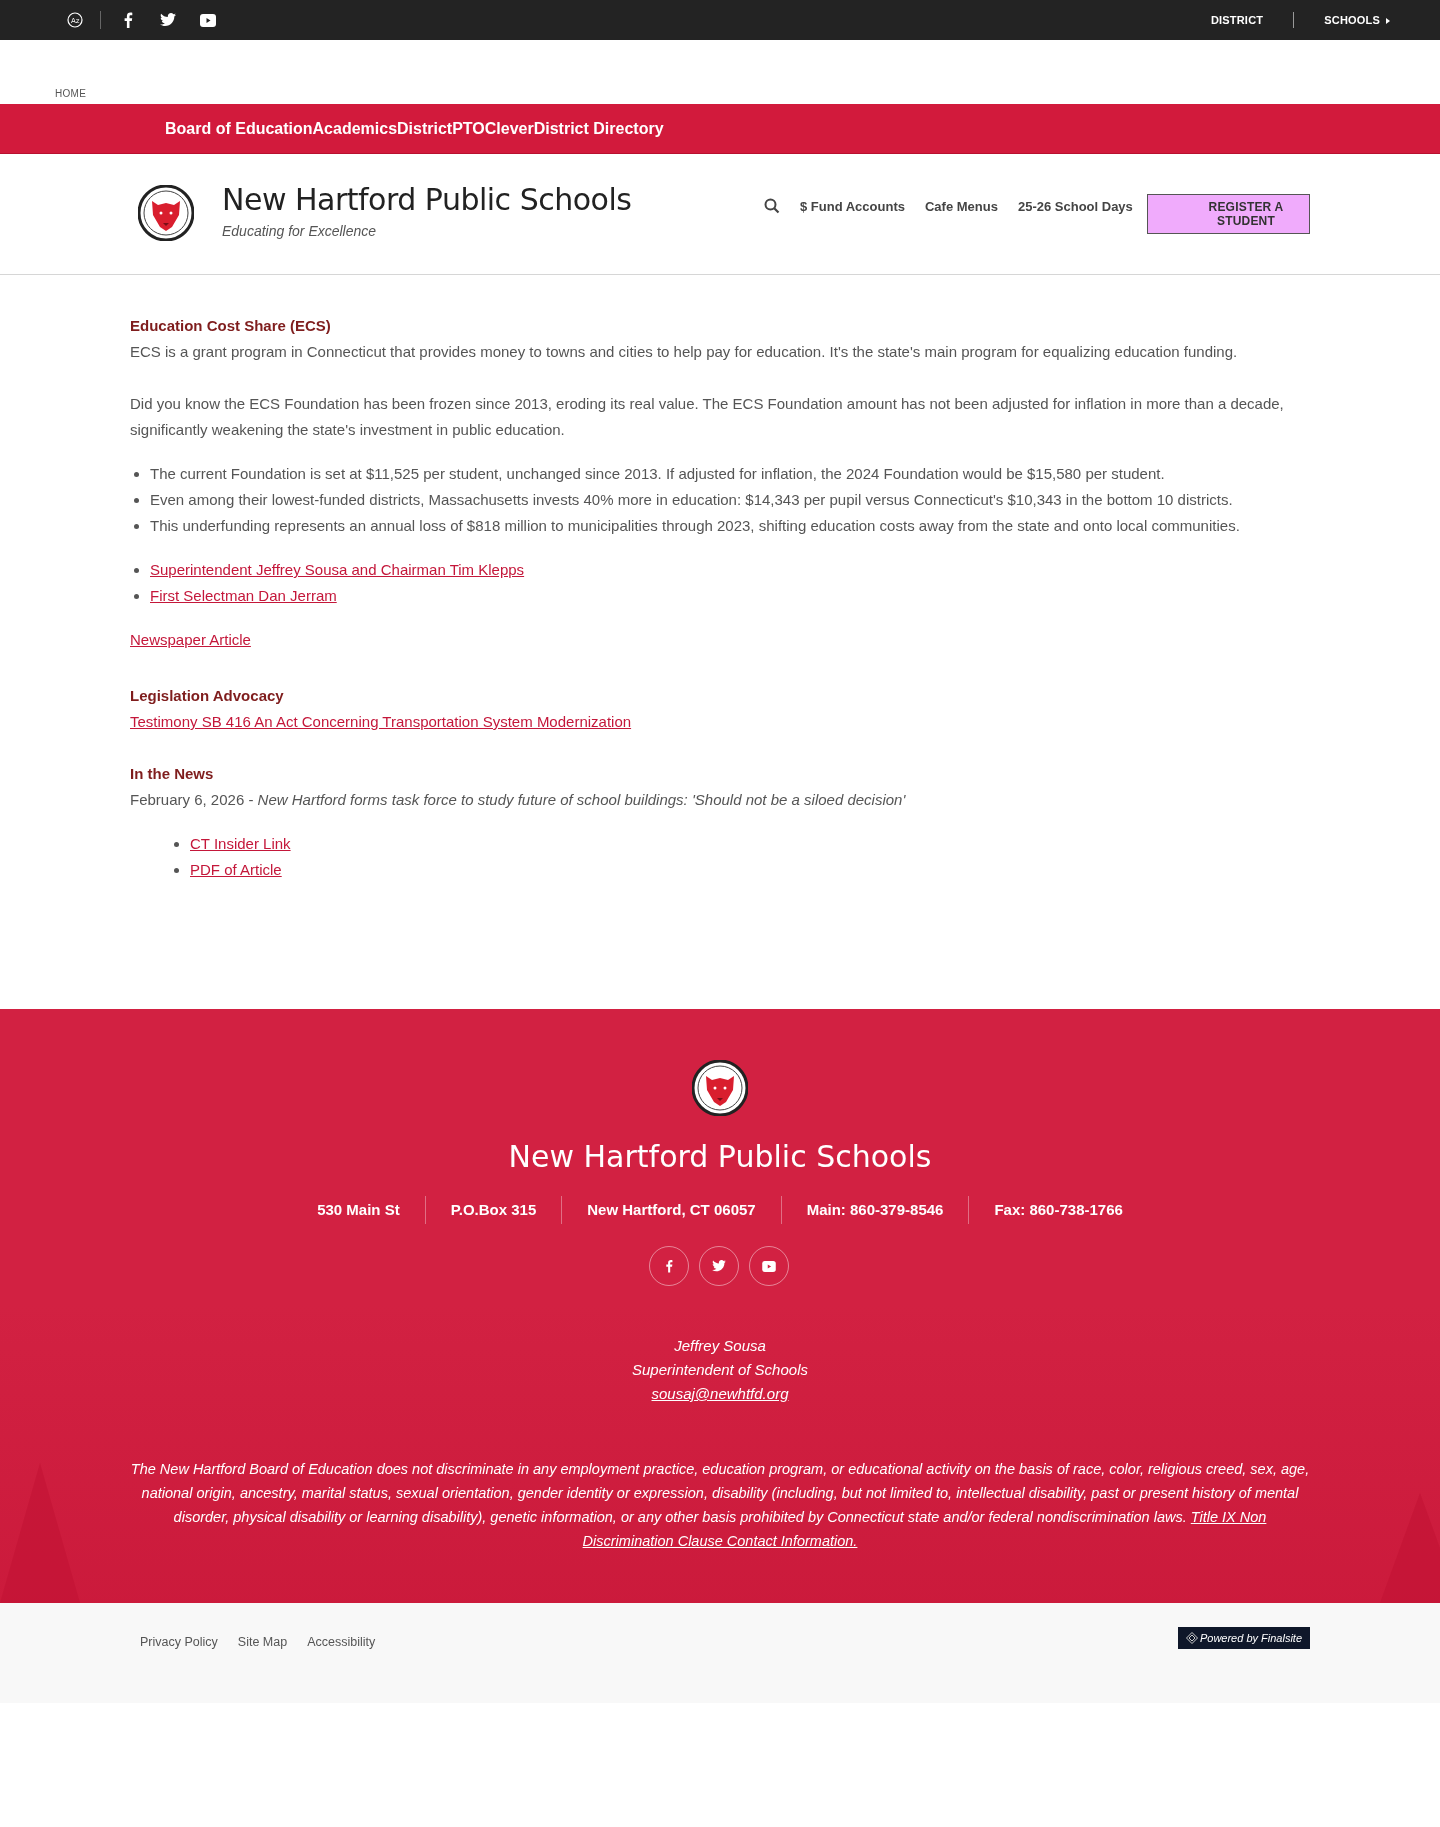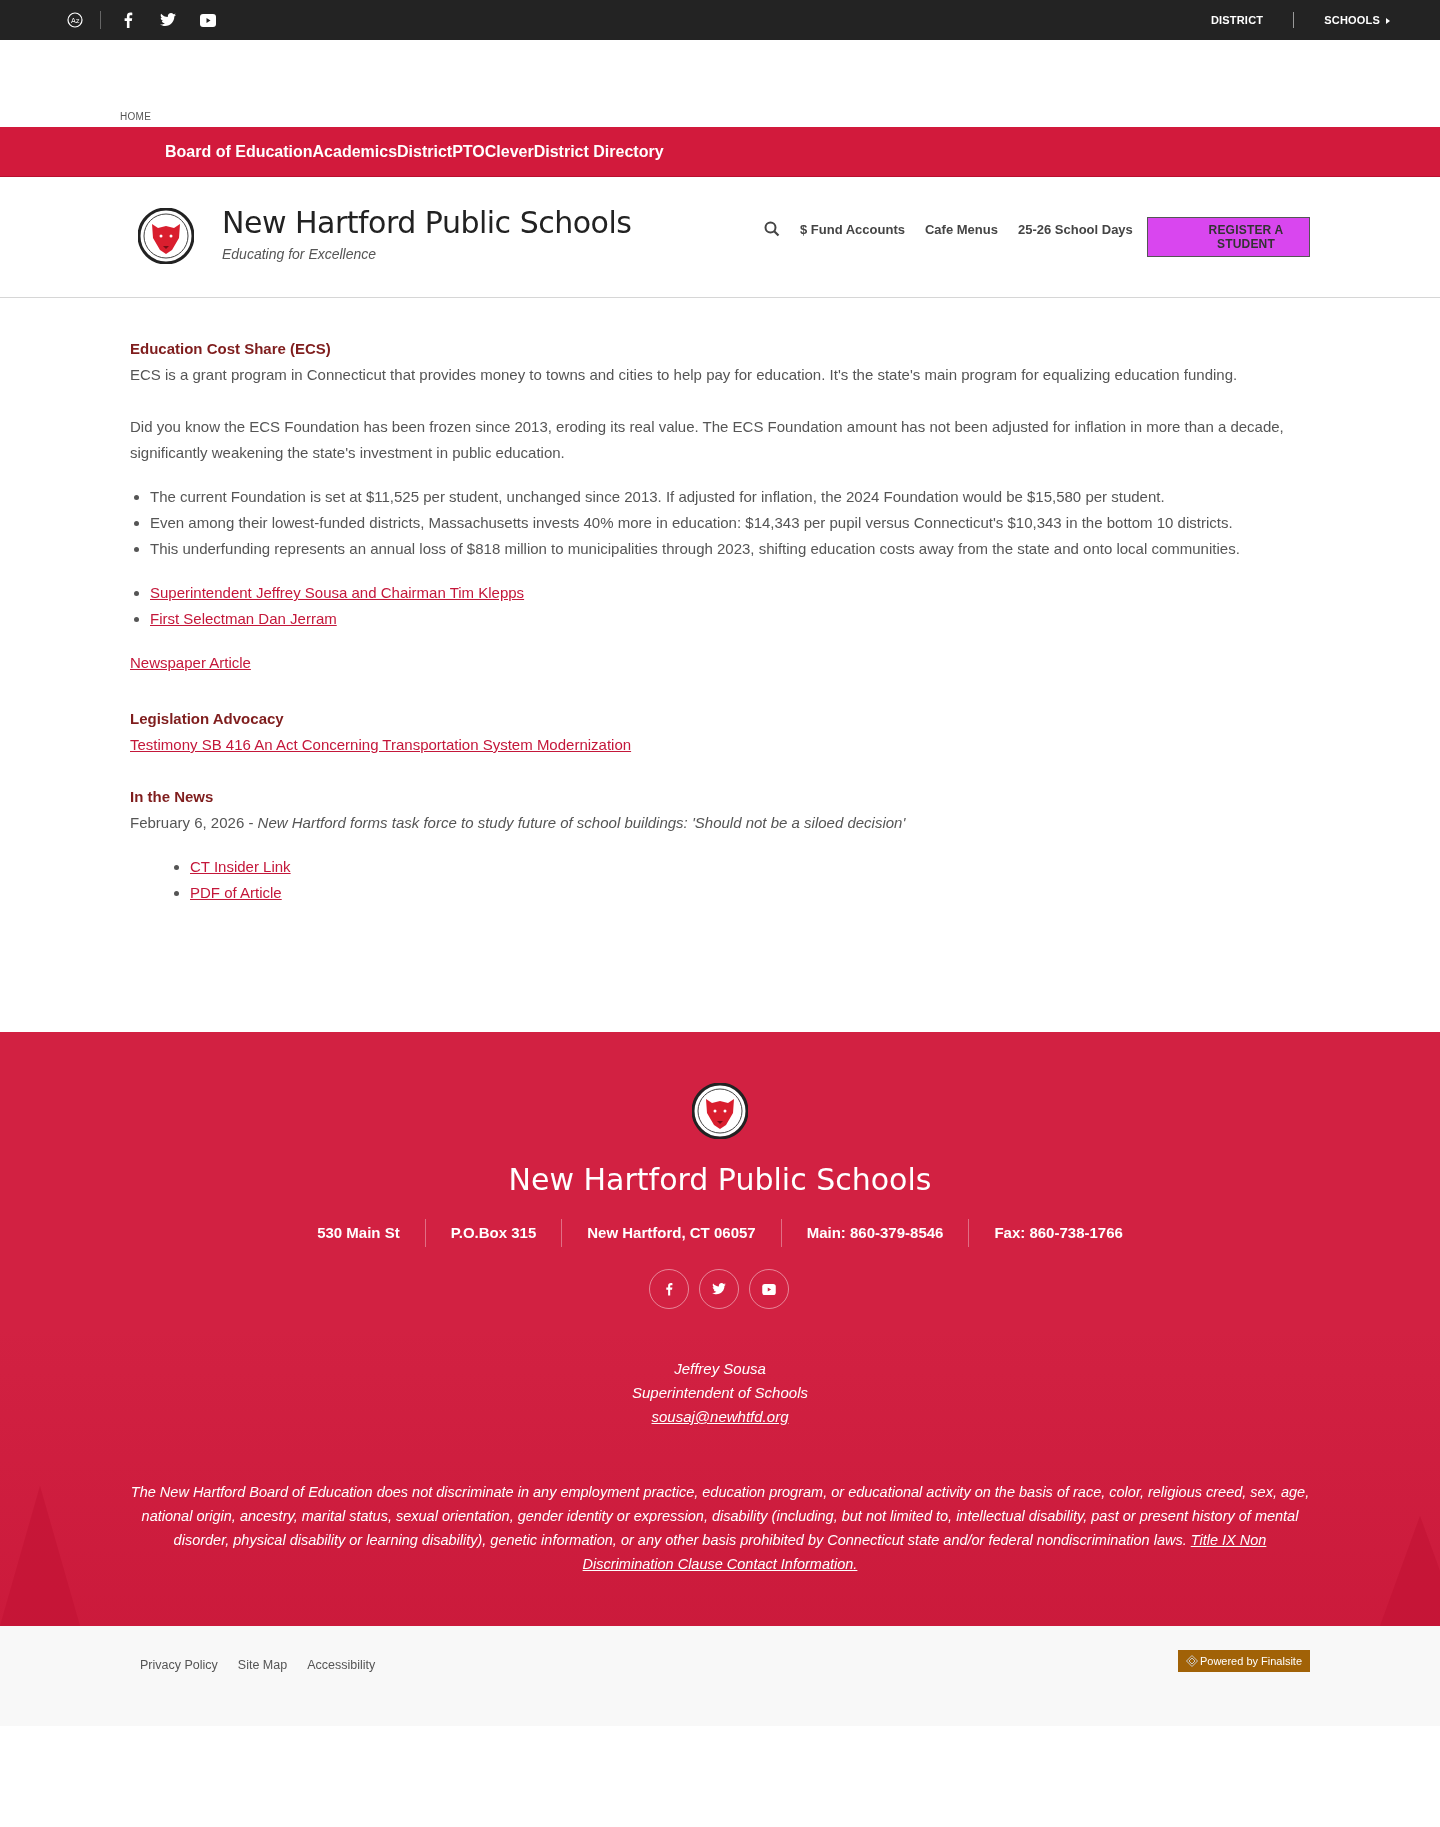--- a/index.html
+++ b/index.html
@@ -12,35 +12,35 @@
   .topbar .left { position: absolute; left: 66px; top: 0; height: 40px; display: flex; align-items: center; }
   .topbar .icon { width: 18px; height: 18px; display: flex; align-items: center; justify-content: center; color: #fff; }
   .topbar .sep { width: 1px; height: 18px; background: #666; margin: 0 18px 0 16px; }
   .topbar .social { display: flex; gap: 22px; align-items: center; }
   .topbar .right { position: absolute; right: 50px; top: 0; height: 40px; display: flex; align-items: center; }
   .topbar .right span { color: #fff; font-size: 11px; font-weight: bold; letter-spacing: 0.2px; }
   .topbar .right .vsep { width: 1px; height: 16px; background: #999; margin: 0 30px 0 30px; }
   .topbar .caret { display: inline-block; width: 0; height: 0; border-left: 4px solid #fff; border-top: 3px solid transparent; border-bottom: 3px solid transparent; margin-left: 6px; vertical-align: middle; }
 
   .spacer { height: 48px; }
-  .breadcrumb { padding-left: 120px; height: 16px; font-size: 10px; color: #555; letter-spacing: 0.3px; margin-top: 23px; }
+  .breadcrumb { padding-left: 55px; height: 16px; font-size: 10px; color: #555; letter-spacing: 0.3px; }
 
   
   .mainnav { height: 50px; background: #d21a3c; display: flex; align-items: center; padding: 0 158px 0 165px; border-bottom: 1px solid #b8102f; }
   .mainnav a { color: #fff; text-decoration: none; font-weight: bold; font-size: 16px; }
 
   
   .header { height: 121px; position: relative; border-bottom: 1px solid #d6d6d6; }
   .logo { position: absolute; left: 138px; top: 31px; width: 56px; height: 56px; }
   .site-title { position: absolute; left: 222px; top: 28px; font-size: 30px; color: #222; font-family: "DejaVu Sans", sans-serif; font-weight: normal; letter-spacing: -0.5px; }
   .site-tagline { position: absolute; left: 222px; top: 69px; font-size: 14px; color: #555; font-style: italic; }
   .header-links { position: absolute; left: 764px; top: 44px; display: flex; align-items: center; }
   .header-links .search { width: 16px; height: 16px; margin-right: 20px; }
   .header-links a { font-size: 13px; color: #444; text-decoration: none; font-weight: bold; margin-right: 20px; text-align: right; }
-  .register-btn { position: absolute; left: 1147px; top: 40px; width: 163px; height: 40px; border: 1.5px solid #555; background: #d946ef; font-size: 12px; font-weight: bold; color: #333; letter-spacing: 0.2px; display: flex; align-items: center; justify-content: center; padding-left: 35px; }
+  .register-btn { position: absolute; left: 1147px; top: 40px; width: 163px; height: 40px; border: 1.5px solid #555; background: #f0abfc; font-size: 12px; font-weight: bold; color: #333; letter-spacing: 0.2px; display: flex; align-items: center; justify-content: center; padding-left: 35px; }
 
   
   .content { padding: 38px 130px 108px 130px; }
   .page-title { font-size: 50px; color: #d21a3c; font-weight: bold; font-family: "DejaVu Sans", sans-serif; letter-spacing: -0.5px; line-height: 70px; margin-bottom: 52px; }
   .content p, .content li { font-size: 15px; line-height: 26px; color: #555; }
   .content .heading { font-weight: bold; color: #7f1d1d; }
   .content .gap { height: 26px; }
   .content ul { padding-left: 20px; margin: 18px 0 18px 0; }
   .content ul.indent { padding-left: 60px; }
   .content a.link { color: #c4173a; text-decoration: underline; }
@@ -60,21 +60,21 @@
   .footer-social-row .circ { width: 40px; height: 40px; border-radius: 50%; border: 1px solid rgba(255,255,255,0.45); display: flex; align-items: center; justify-content: center; }
   .footer-person { position: absolute; left: 0; right: 0; top: 325px; font-style: italic; font-size: 15px; line-height: 24px; }
   .footer-person a { color: #fff; text-decoration: underline; }
   .footer-legal { position: absolute; left: 130px; right: 130px; top: 448px; font-style: italic; font-size: 14.5px; line-height: 24px; color: #fff; }
   .footer-legal a { color: #fff; text-decoration: underline; }
 
   
   .bottombar { height: 100px; background: #f8f8f8; position: relative; }
   .bottombar .links { position: absolute; left: 140px; top: 32px; display: flex; gap: 20px; }
   .bottombar .links a { font-size: 12.5px; color: #555; text-decoration: none; }
-  .finalsite { position: absolute; left: 1178px; top: 24px; width: 132px; height: 22px; background: #a16207; color: #fff; font-size: 11px; display: flex; align-items: center; justify-content: center; gap: 2px; }
+  .finalsite { position: absolute; left: 1178px; top: 24px; width: 132px; height: 22px; background: #0f172a; color: #fff; font-size: 11px; display: flex; align-items: center; justify-content: center; gap: 2px; font-style: italic; }
 </style>
 </head>
 <body>
 
 <div class="topbar">
   <div class="left">
     <span class="icon">
       <svg width="16" height="16" viewBox="0 0 16 16">
           <circle cx="8" cy="8" r="7" fill="none" stroke="#fff" stroke-width="1.2"></circle>
           <text x="4" y="11" font-size="7" fill="#fff" font-family="DejaVu Sans, sans-serif">Az</text>

